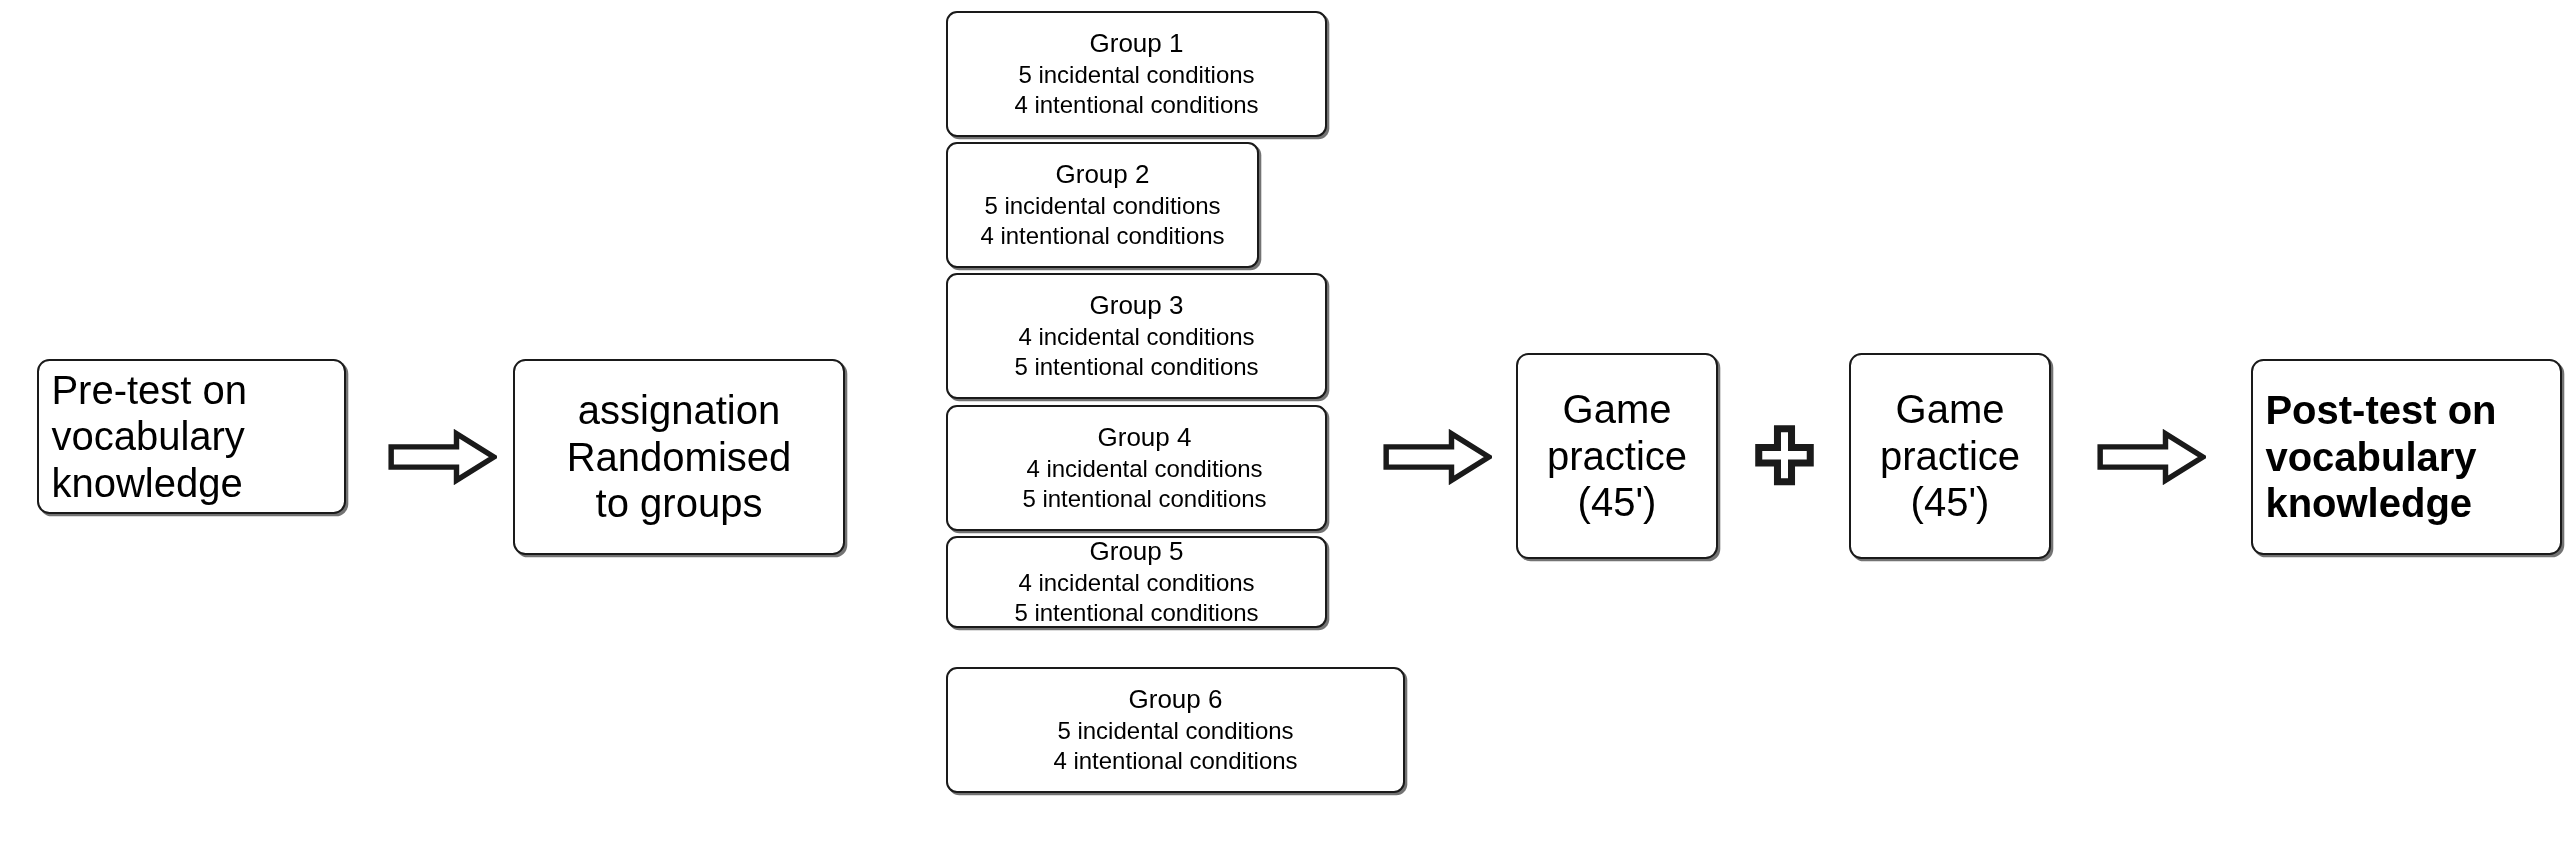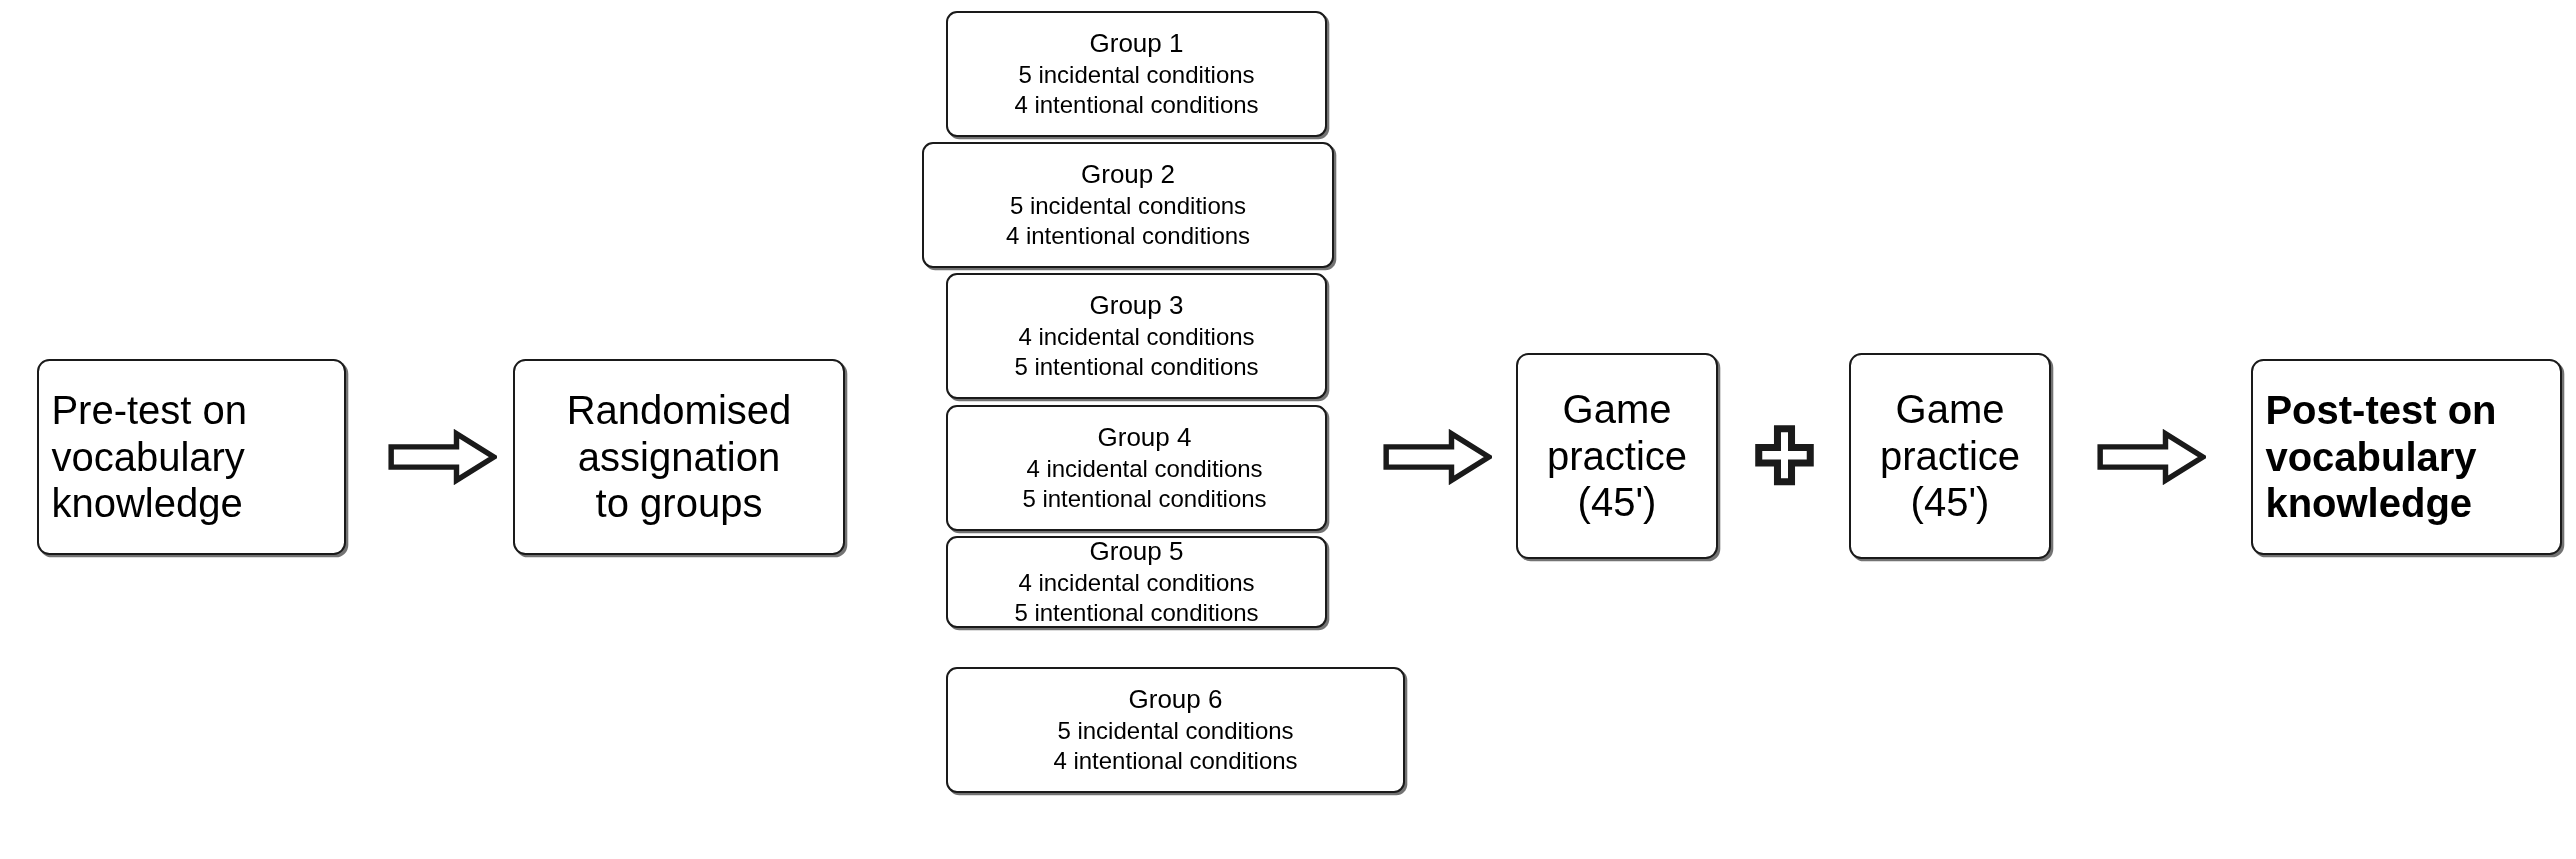--- a/index.html
+++ b/index.html
@@ -80,45 +80,45 @@
   .plus {
     position: absolute;
   }
   .plus svg { display: block; }
 </style>
 </head>
 <body>
 
 <div id="canvas">
 
-  <div class="node stage left-text" style="left:37px; top:359px; width:309px; height:196px;">
+  <div class="node stage left-text" style="left:37px; top:359px; width:309px; height:155px;">
     <span class="line">Pre-test on</span>
     <span class="line">vocabulary</span>
     <span class="line">knowledge</span>
   </div>
 
   <div class="arrow" style="left:388px; top:429px; width:109px; height:56px;">
     <svg width="109" height="56" viewBox="0 0 140 72" aria-hidden="true">
       <polygon points="4,23 88,23 88,6 136,36 88,66 88,49 4,49" fill="#ffffff" stroke="#1a1a1a" stroke-width="7" stroke-linejoin="miter"></polygon>
     </svg>
   </div>
 
   <div class="node stage center-text" style="left:513px; top:359px; width:332px; height:196px;">
+    <span class="line">assignation</span>
     <span class="line">Randomised</span>
-    <span class="line">assignation</span>
     <span class="line">to groups</span>
   </div>
 
   <div class="node group-box" style="left:946px; top:11px; width:381px; height:126px;">
     <span class="glabel">Group 1</span>
     <span class="gline">5 incidental conditions</span>
     <span class="gline">4 intentional conditions</span>
   </div>
 
-  <div class="node group-box" style="left:922px; top:142px; width:412px; height:126px;">
+  <div class="node group-box" style="left:946px; top:142px; width:313px; height:126px;">
     <span class="glabel">Group 2</span>
     <span class="gline">5 incidental conditions</span>
     <span class="gline">4 intentional conditions</span>
   </div>
 
   <div class="node group-box" style="left:946px; top:273px; width:381px; height:126px;">
     <span class="glabel">Group 3</span>
     <span class="gline">4 incidental conditions</span>
     <span class="gline">5 intentional conditions</span>
   </div>

